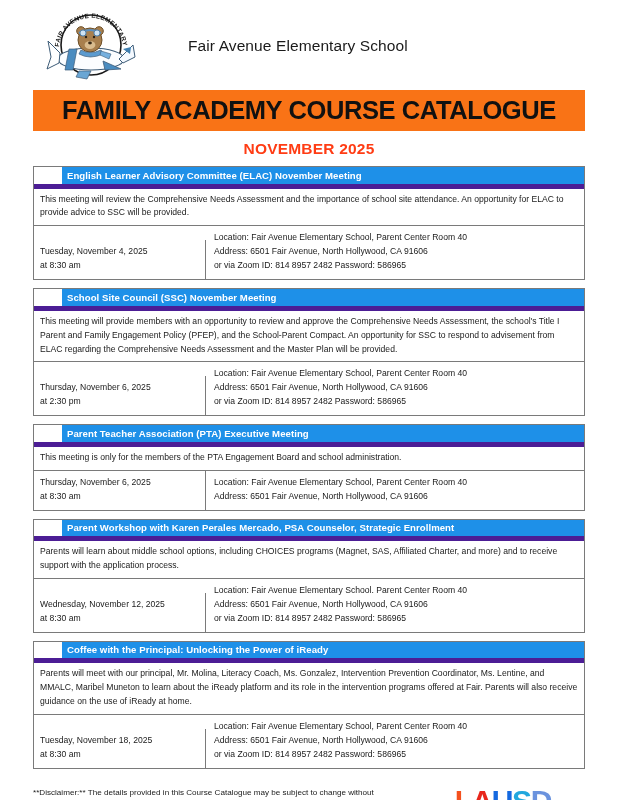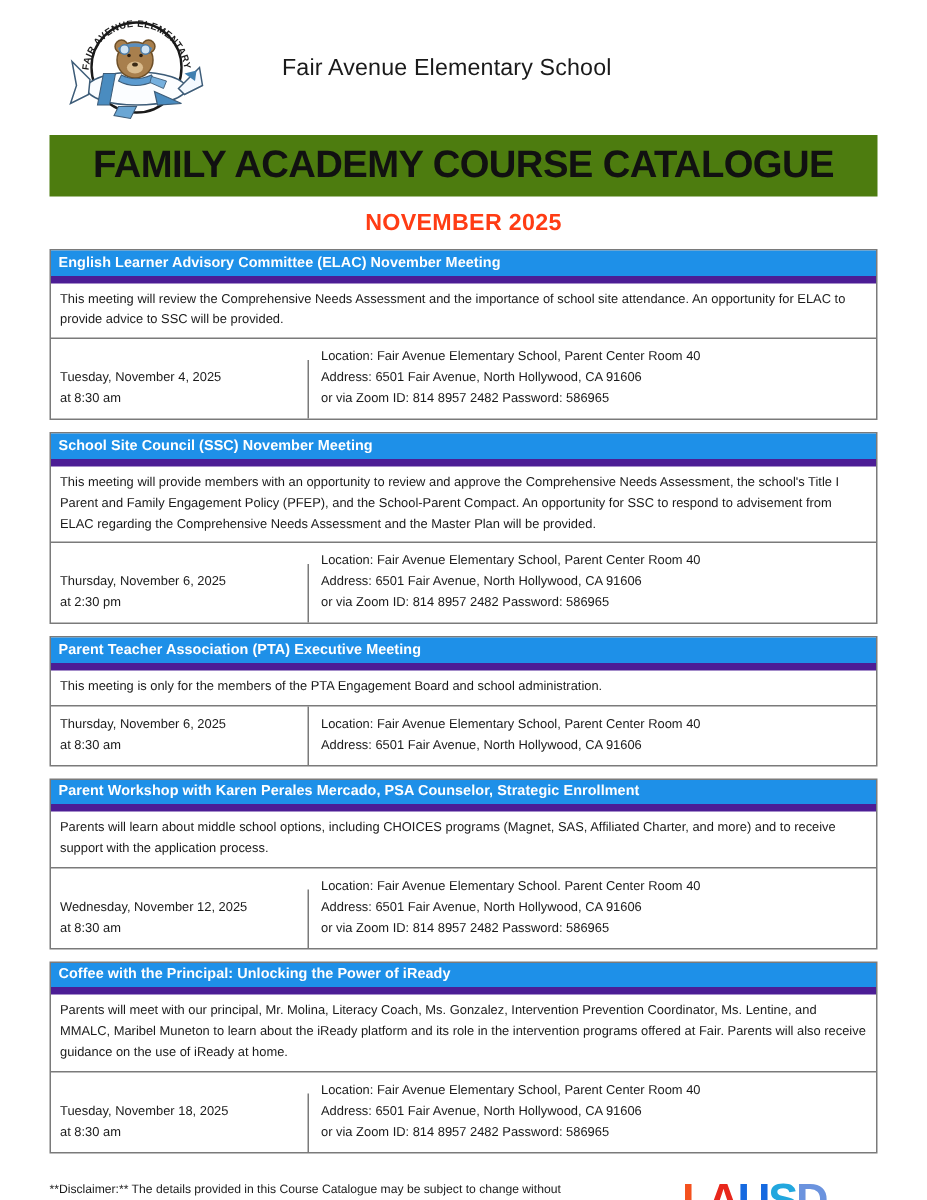--- a/index.html
+++ b/index.html
@@ -43,21 +43,21 @@
     font-size: 15.5px;
     color: #1a1a1a;
     letter-spacing: 0.1px;
     margin-left: 36px;
     white-space: nowrap;
   }
 
   
   .title-banner {
     margin: 4px 33px 0 33px;
-    background: #4d7c0f;
+    background: #f97316;
     height: 41px;
     display: flex;
     align-items: center;
     justify-content: center;
   }
   .title-banner span {
     font-size: 25.5px;
     font-weight: bold;
     letter-spacing: -0.4px;
     color: #111111;
@@ -86,20 +86,21 @@
     background: #ffffff;
   }
   .section-header {
     background: #1E90E8;
     color: #ffffff;
     font-weight: bold;
     font-size: 9.6px;
     padding: 2.5px 5px 3px 5px;
     line-height: 1.15;
     letter-spacing: 0.05px;
+    margin-left: 28px;
   }
   .section-desc {
     border-top: 5px solid #4c1d95;
     padding: 4px 6px 5px 6px;
     font-size: 8.6px;
     line-height: 1.62;
     color: #1a1a1a;
   }
   .section-detail {
     border-top: 1px solid #7a7a7a;

